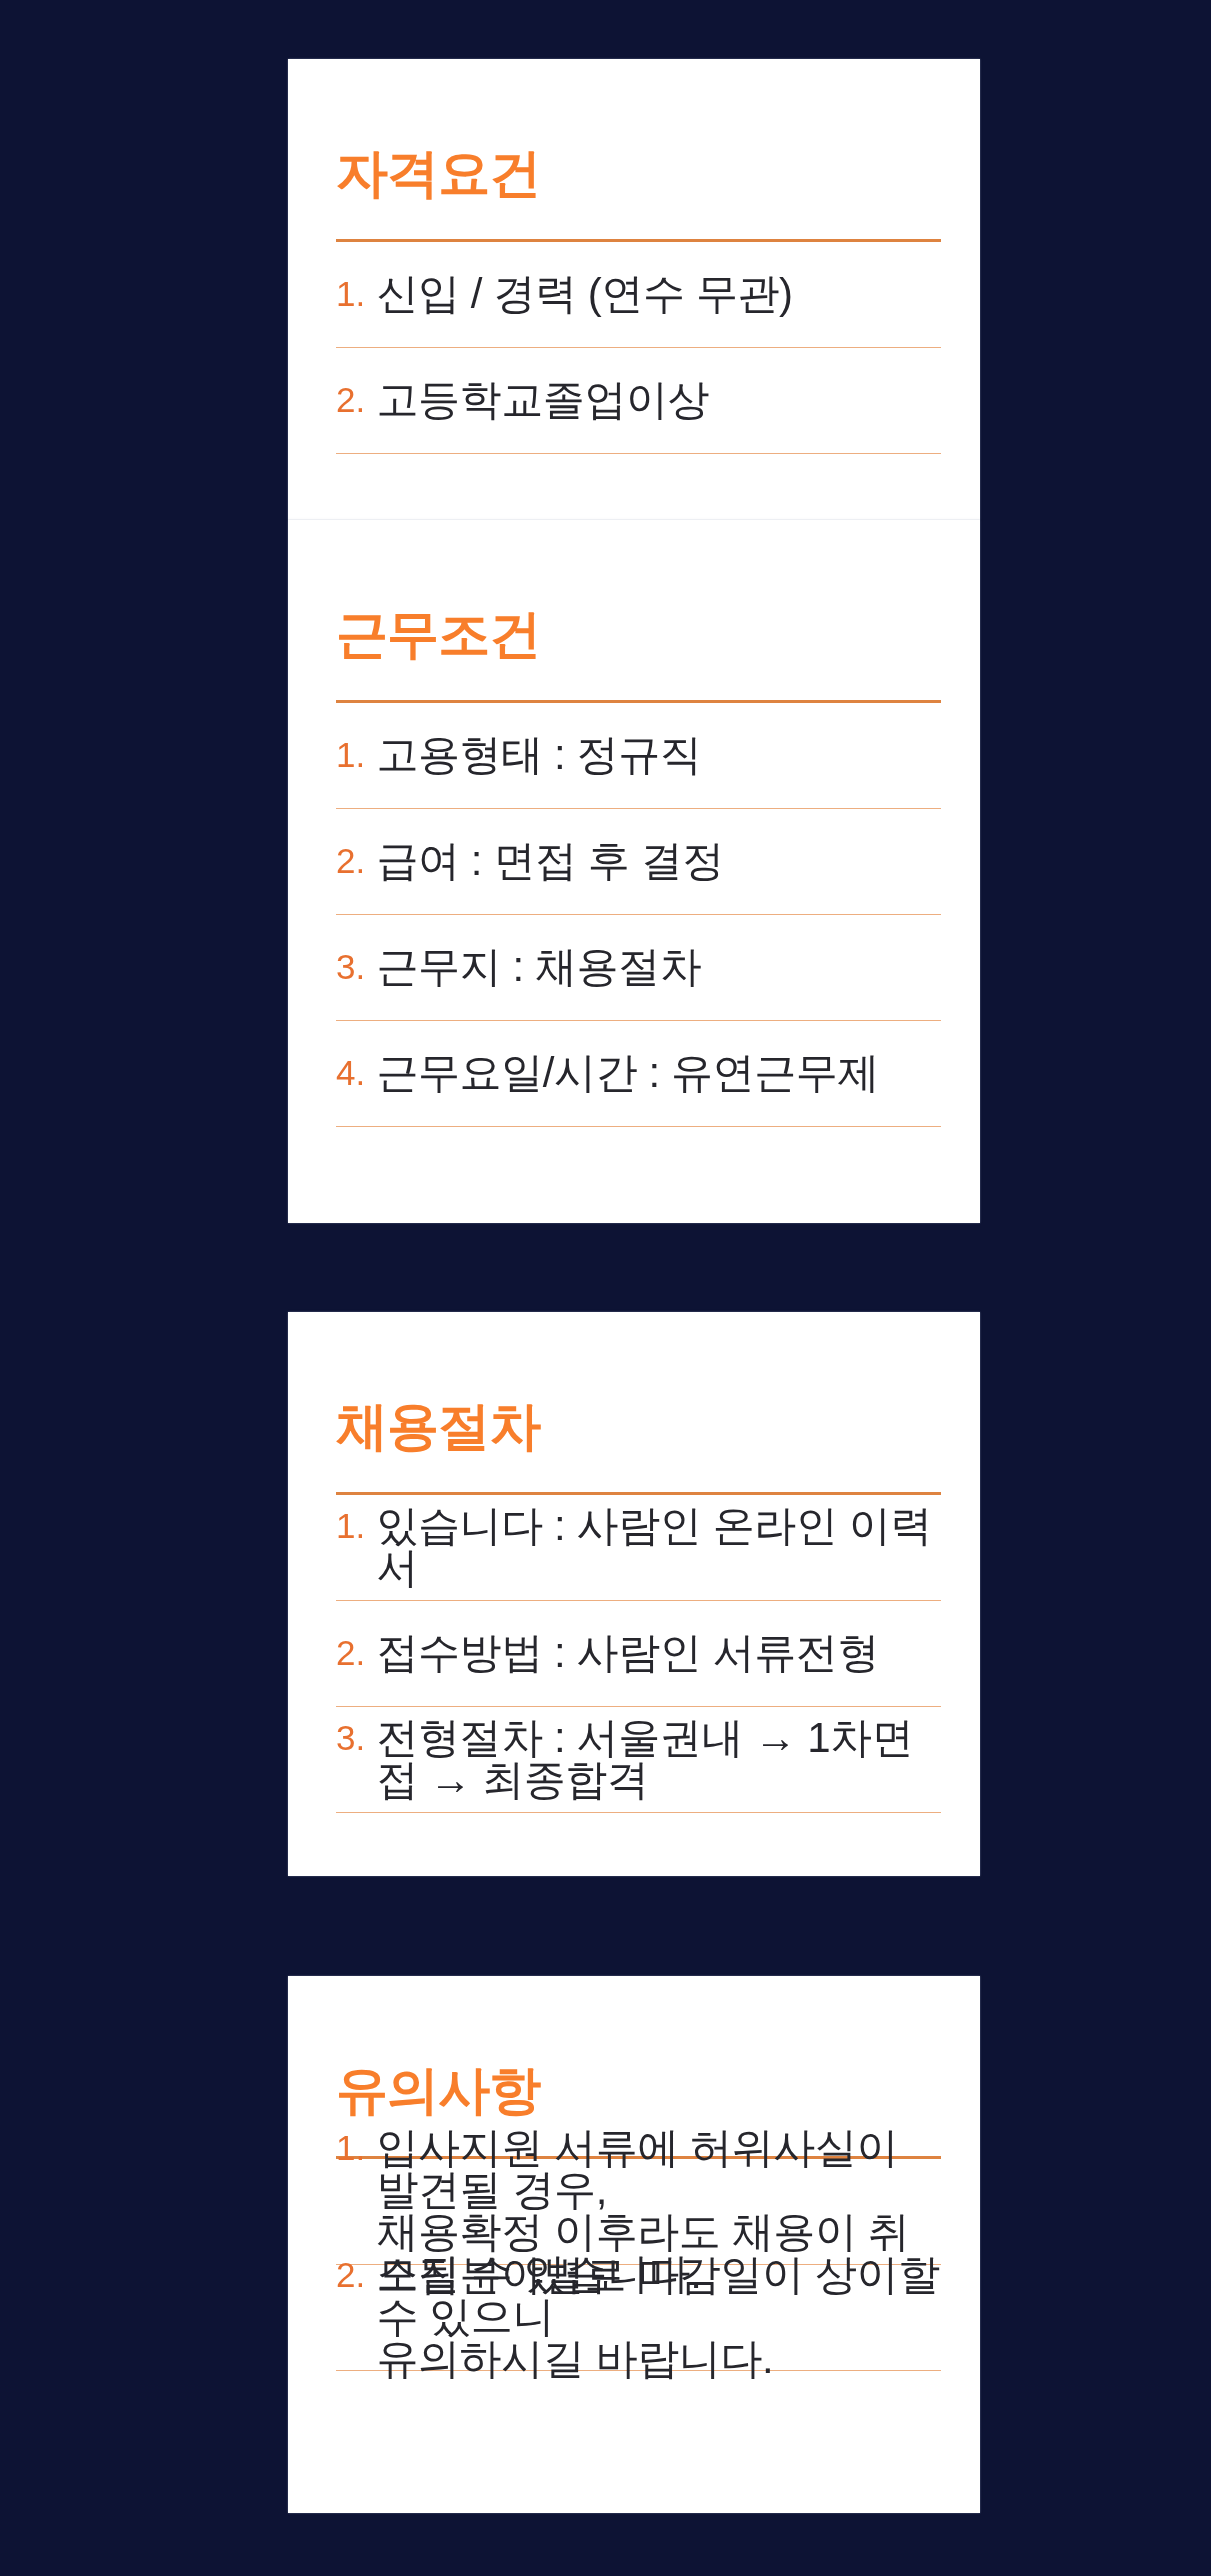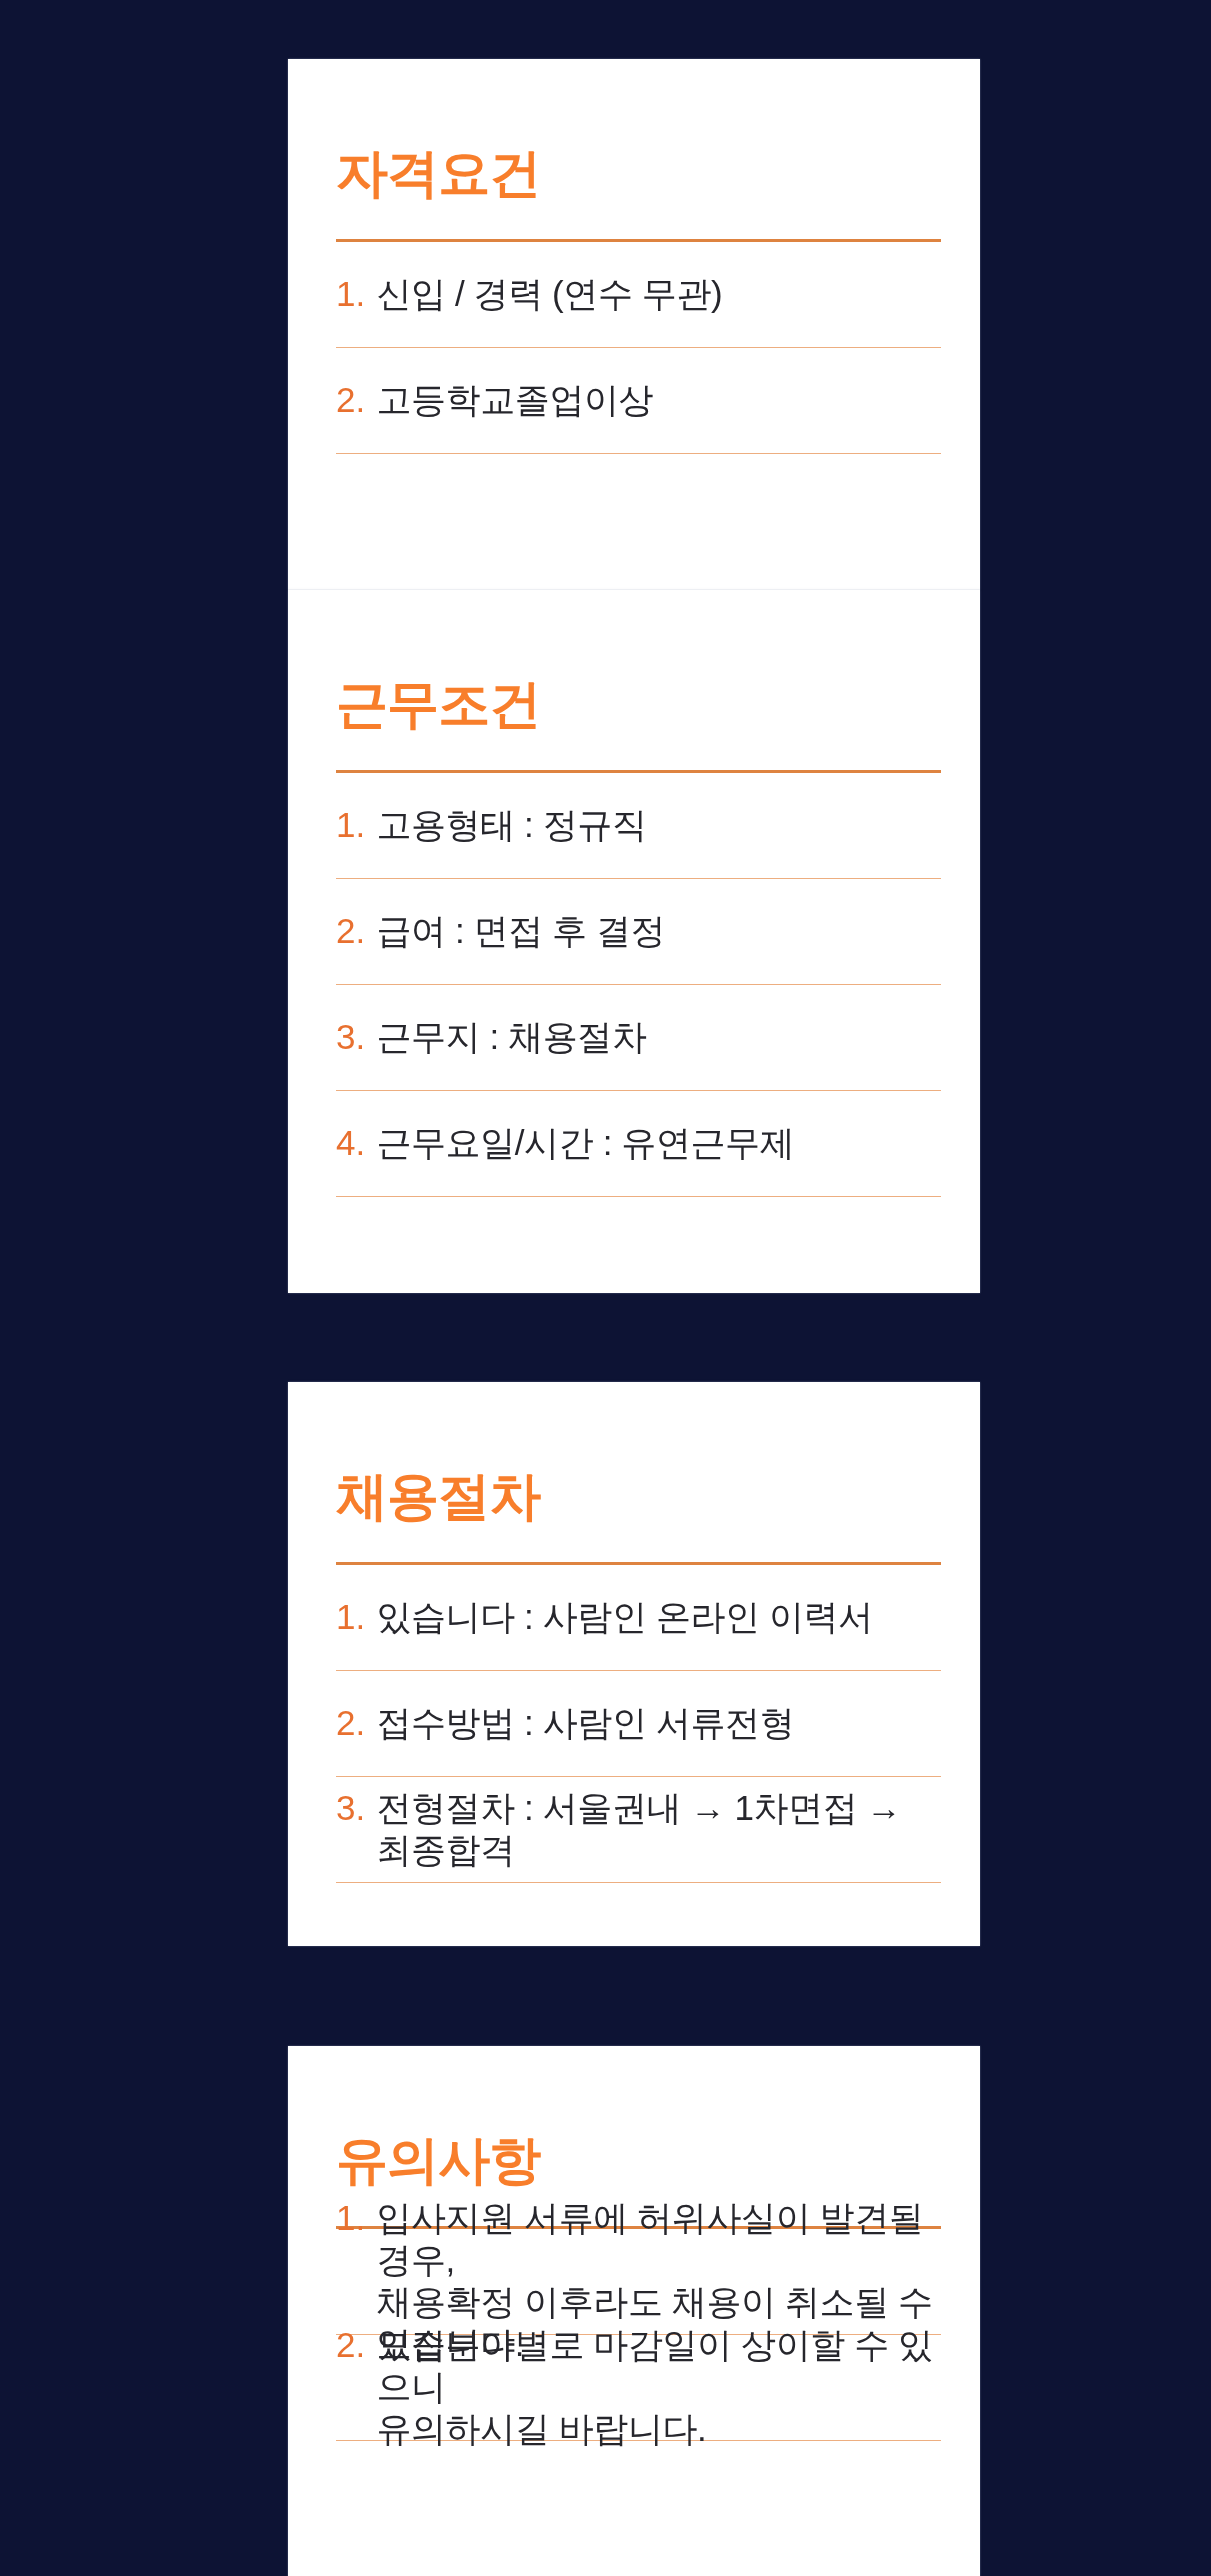--- a/index.html
+++ b/index.html
@@ -16,21 +16,21 @@
     height: 2576px;
   }
   .card {
     box-sizing: border-box;
     width: 692px;
     margin-left: 288px;
     background: var(--card, #FFFFFF);
     padding: 0 39px 0 48px;
     box-shadow: 0 0 1.7px rgba(150, 160, 185, 0.6);
   }
-  .card-1 { height: 531px; margin-top: 59px;  }
+  .card-1 { height: 461px; margin-top: 59px;  }
   .card-2 { height: 703px;  }
   .card-3 { height: 564px; margin-top: 89px; }
   .card-4 { height: 537px; margin-top: 100px; }
 
   .card-title {
     margin: 0;
     padding-top: 87px;
     font-size: 52px;
     line-height: 54px;
     font-weight: 800;
@@ -54,21 +54,21 @@
     align-items: flex-start;
   }
   .num {
     flex: 0 0 auto;
     margin-right: 11.2px;
     font-size: 35px;
     line-height: 42px;
     color: var(--num, #E8702F);
   }
   .txt {
-    font-size: 35px;
+    font-size: 42px;
     line-height: 42px;
     letter-spacing: -0.4px;
     color: var(--text, #26262C);
   }
 </style>
 </head>
 <body>
 
 <div class="poster">
   <section class="card card-1">

